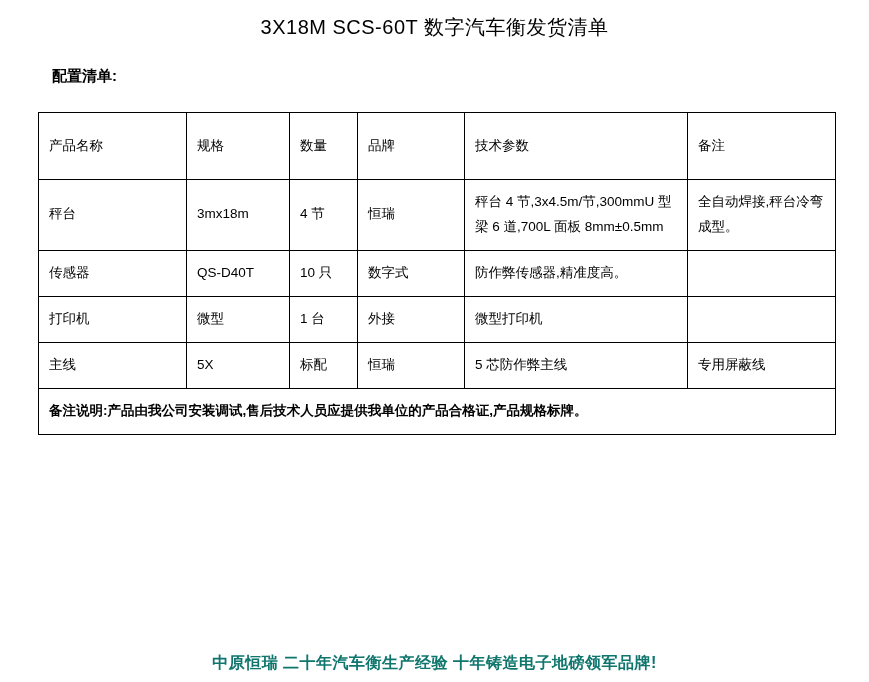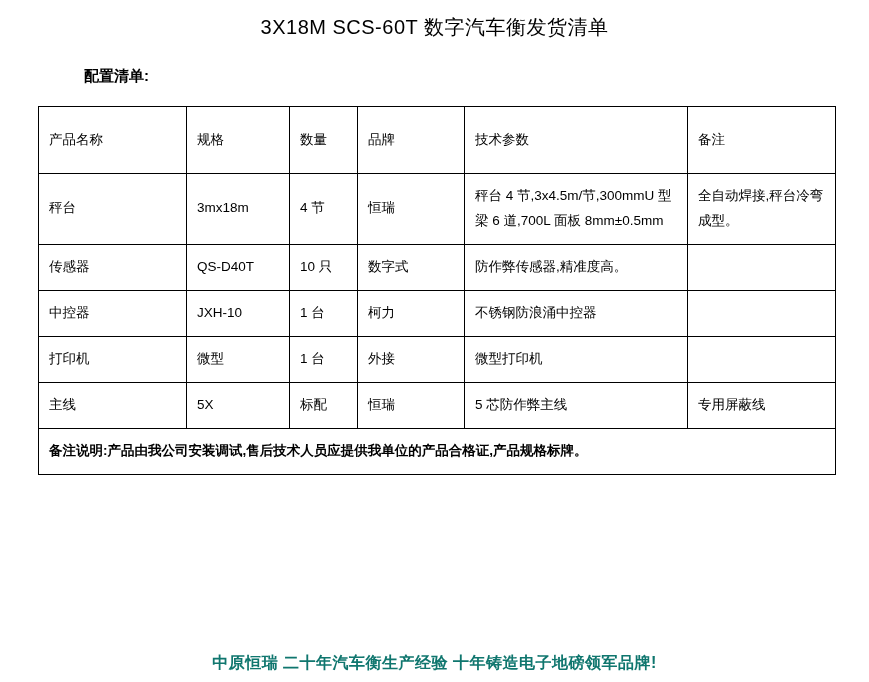--- a/index.html
+++ b/index.html
@@ -27,27 +27,27 @@
     font-size: 20px;
     font-weight: normal;
     letter-spacing: 0.5px;
     margin-top: 14px;
     margin-bottom: 0;
   }
   .subtitle {
     font-size: 15px;
     font-weight: bold;
     margin-top: 26px;
-    margin-left: 84px;
+    margin-left: 52px;
   }
   table.spec {
     border-collapse: collapse;
     width: 797px;
     margin-left: 38px;
-    margin-top: 20px;
+    margin-top: 26px;
     table-layout: fixed;
   }
   table.spec td {
     border: 1px solid #000000;
     vertical-align: middle;
     padding: 10px 8px 10px 10px;
     font-size: 13.5px;
     line-height: 1.85;
   }
   table.spec td.tall {
@@ -121,28 +121,20 @@
       <tr>
         <td>传感器</td>
         <td>QS-D40T</td>
         <td>10 只</td>
         <td>数字式</td>
         <td>防作弊传感器,精准度高。</td>
         <td></td>
       </tr>
 
 
-      <tr>
-        <td>中控器</td>
-        <td>JXH-10</td>
-        <td>1 台</td>
-        <td>柯力</td>
-        <td>不锈钢防浪涌中控器</td>
-        <td></td>
-      </tr>
 
       <tr>
         <td>打印机</td>
         <td>微型</td>
         <td>1 台</td>
         <td>外接</td>
         <td>微型打印机</td>
         <td></td>
       </tr>
 

